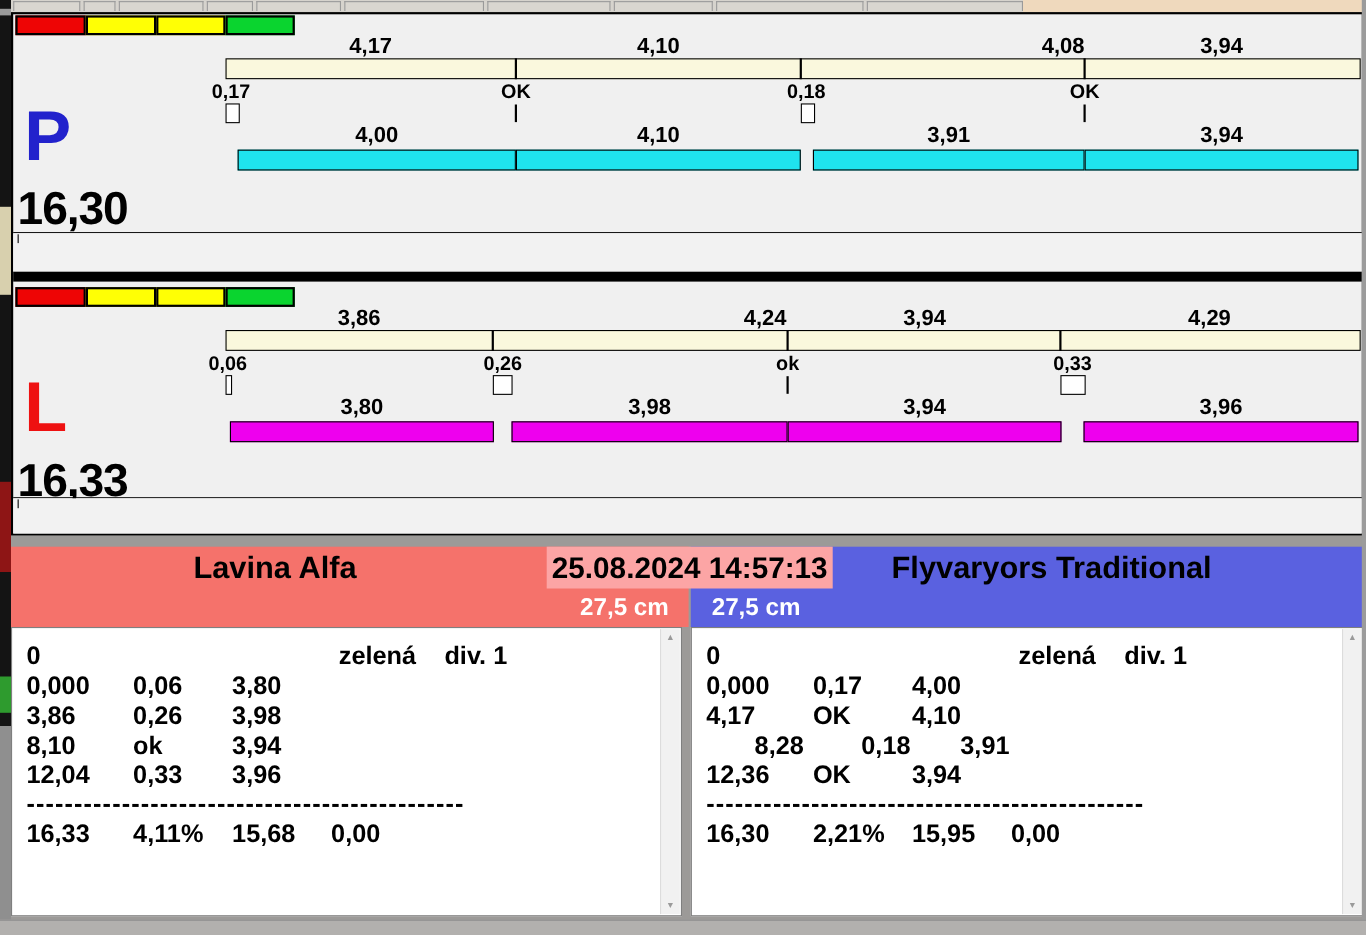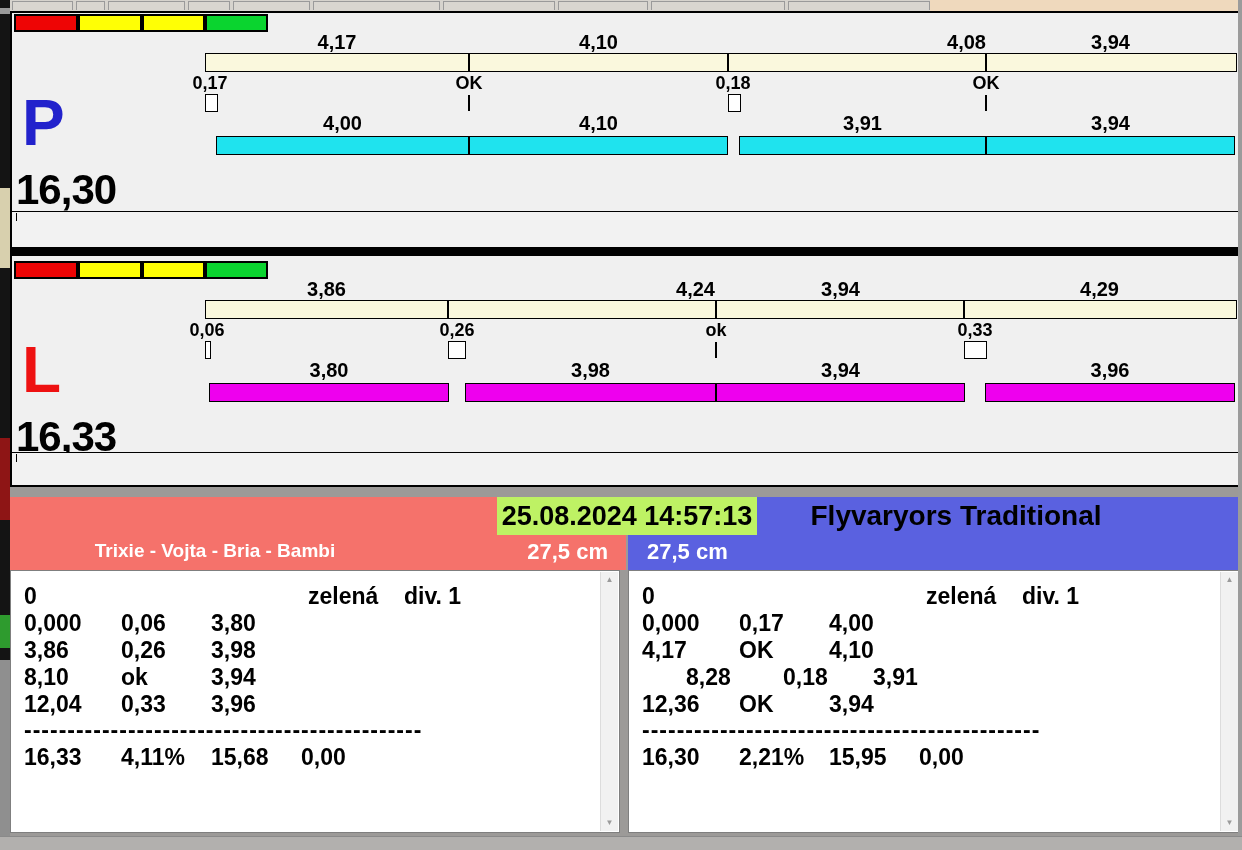--- a/index.html
+++ b/index.html
@@ -22,21 +22,21 @@
   .substrip .tick{position:absolute;left:4px;top:1px;width:1px;height:8px;background:#000;}
   .sep-bar{position:absolute;left:0;top:234px;width:1226px;height:9px;background:#000;}
   .lbl20{position:absolute;font-size:20px;line-height:19px;}
   .lbl18{position:absolute;font-size:18px;line-height:18px;}
   
   .bottom{position:absolute;left:10px;top:487px;width:1230px;height:363px;background:#9c9a98;}
   .hdr{position:absolute;top:10px;height:73px;}
   .hdr .team-title{position:absolute;top:4px;font-size:28px;line-height:30px;text-align:center;color:#000;}
   .hdr .team-dogs{position:absolute;top:44px;font-size:19px;line-height:20px;text-align:center;color:#fff;}
   .hdr .height-lbl{position:absolute;bottom:5px;font-size:22px;color:#fff;}
-  .datebox{position:absolute;left:487px;top:10px;width:260px;height:38px;background:#bef264;z-index:5;
+  .datebox{position:absolute;left:487px;top:10px;width:260px;height:38px;background:#fca5a5;z-index:5;
            font-size:27px;text-align:center;line-height:38px;}
   .tbl{position:absolute;top:83px;height:263px;background:#fff;border:1px solid #7f7f7f;box-sizing:border-box;}
   .t-row{position:absolute;left:0;right:20px;height:26px;font-size:23px;}
   .t-row span{position:absolute;white-space:nowrap;}
   .c1{left:13px}.c2{left:110px}.c3{left:200px}.c4{left:290px}.cz{left:297px}.cd{left:393px}
   .dashrow{letter-spacing:1px;}
   .sbar{position:absolute;top:1px;bottom:1px;right:1px;width:17px;background:#f1f1f1;border-left:1px solid #dcdcdc;}
   .sb-btn{position:absolute;left:0;width:17px;height:16px;color:#9a9a9a;font-size:8px;text-align:center;line-height:16px;}
   .sb-btn.up{top:0}.sb-btn.dn{bottom:0}
   .right-edge{position:absolute;right:0;top:0;width:4px;height:850px;background:#9b9b9b;}
@@ -148,21 +148,21 @@
       <div class="baseline" style="top:192px;"></div>
       <div class="substrip" style="top:193px;height:32px;">
         <div class="tick"></div>
       </div>
     </div>
   </div>
 
   <div class="bottom">
 
     <div class="hdr" style="left: 0px; width: 616px; background: rgb(245, 114, 107);">
-      <div class="team-dogs" style="left:0;width:410px;">Trixie - Vojta - Bria - Bambi</div>
+      <div class="team-title" style="left:0;width:480px;">Lavina Alfa</div>
       <div class="height-lbl" style="right:18px;">27,5 cm</div>
     </div>
 
     <div class="hdr" style="left: 618px; width: 612px; background: rgb(90, 97, 224);">
       <div class="team-title" style="left:60px;width:536px;">Flyvaryors Traditional</div>
       <div class="height-lbl" style="left:19px;">27,5 cm</div>
     </div>
 
     <div class="datebox">25.08.2024 14:57:13</div>
 

